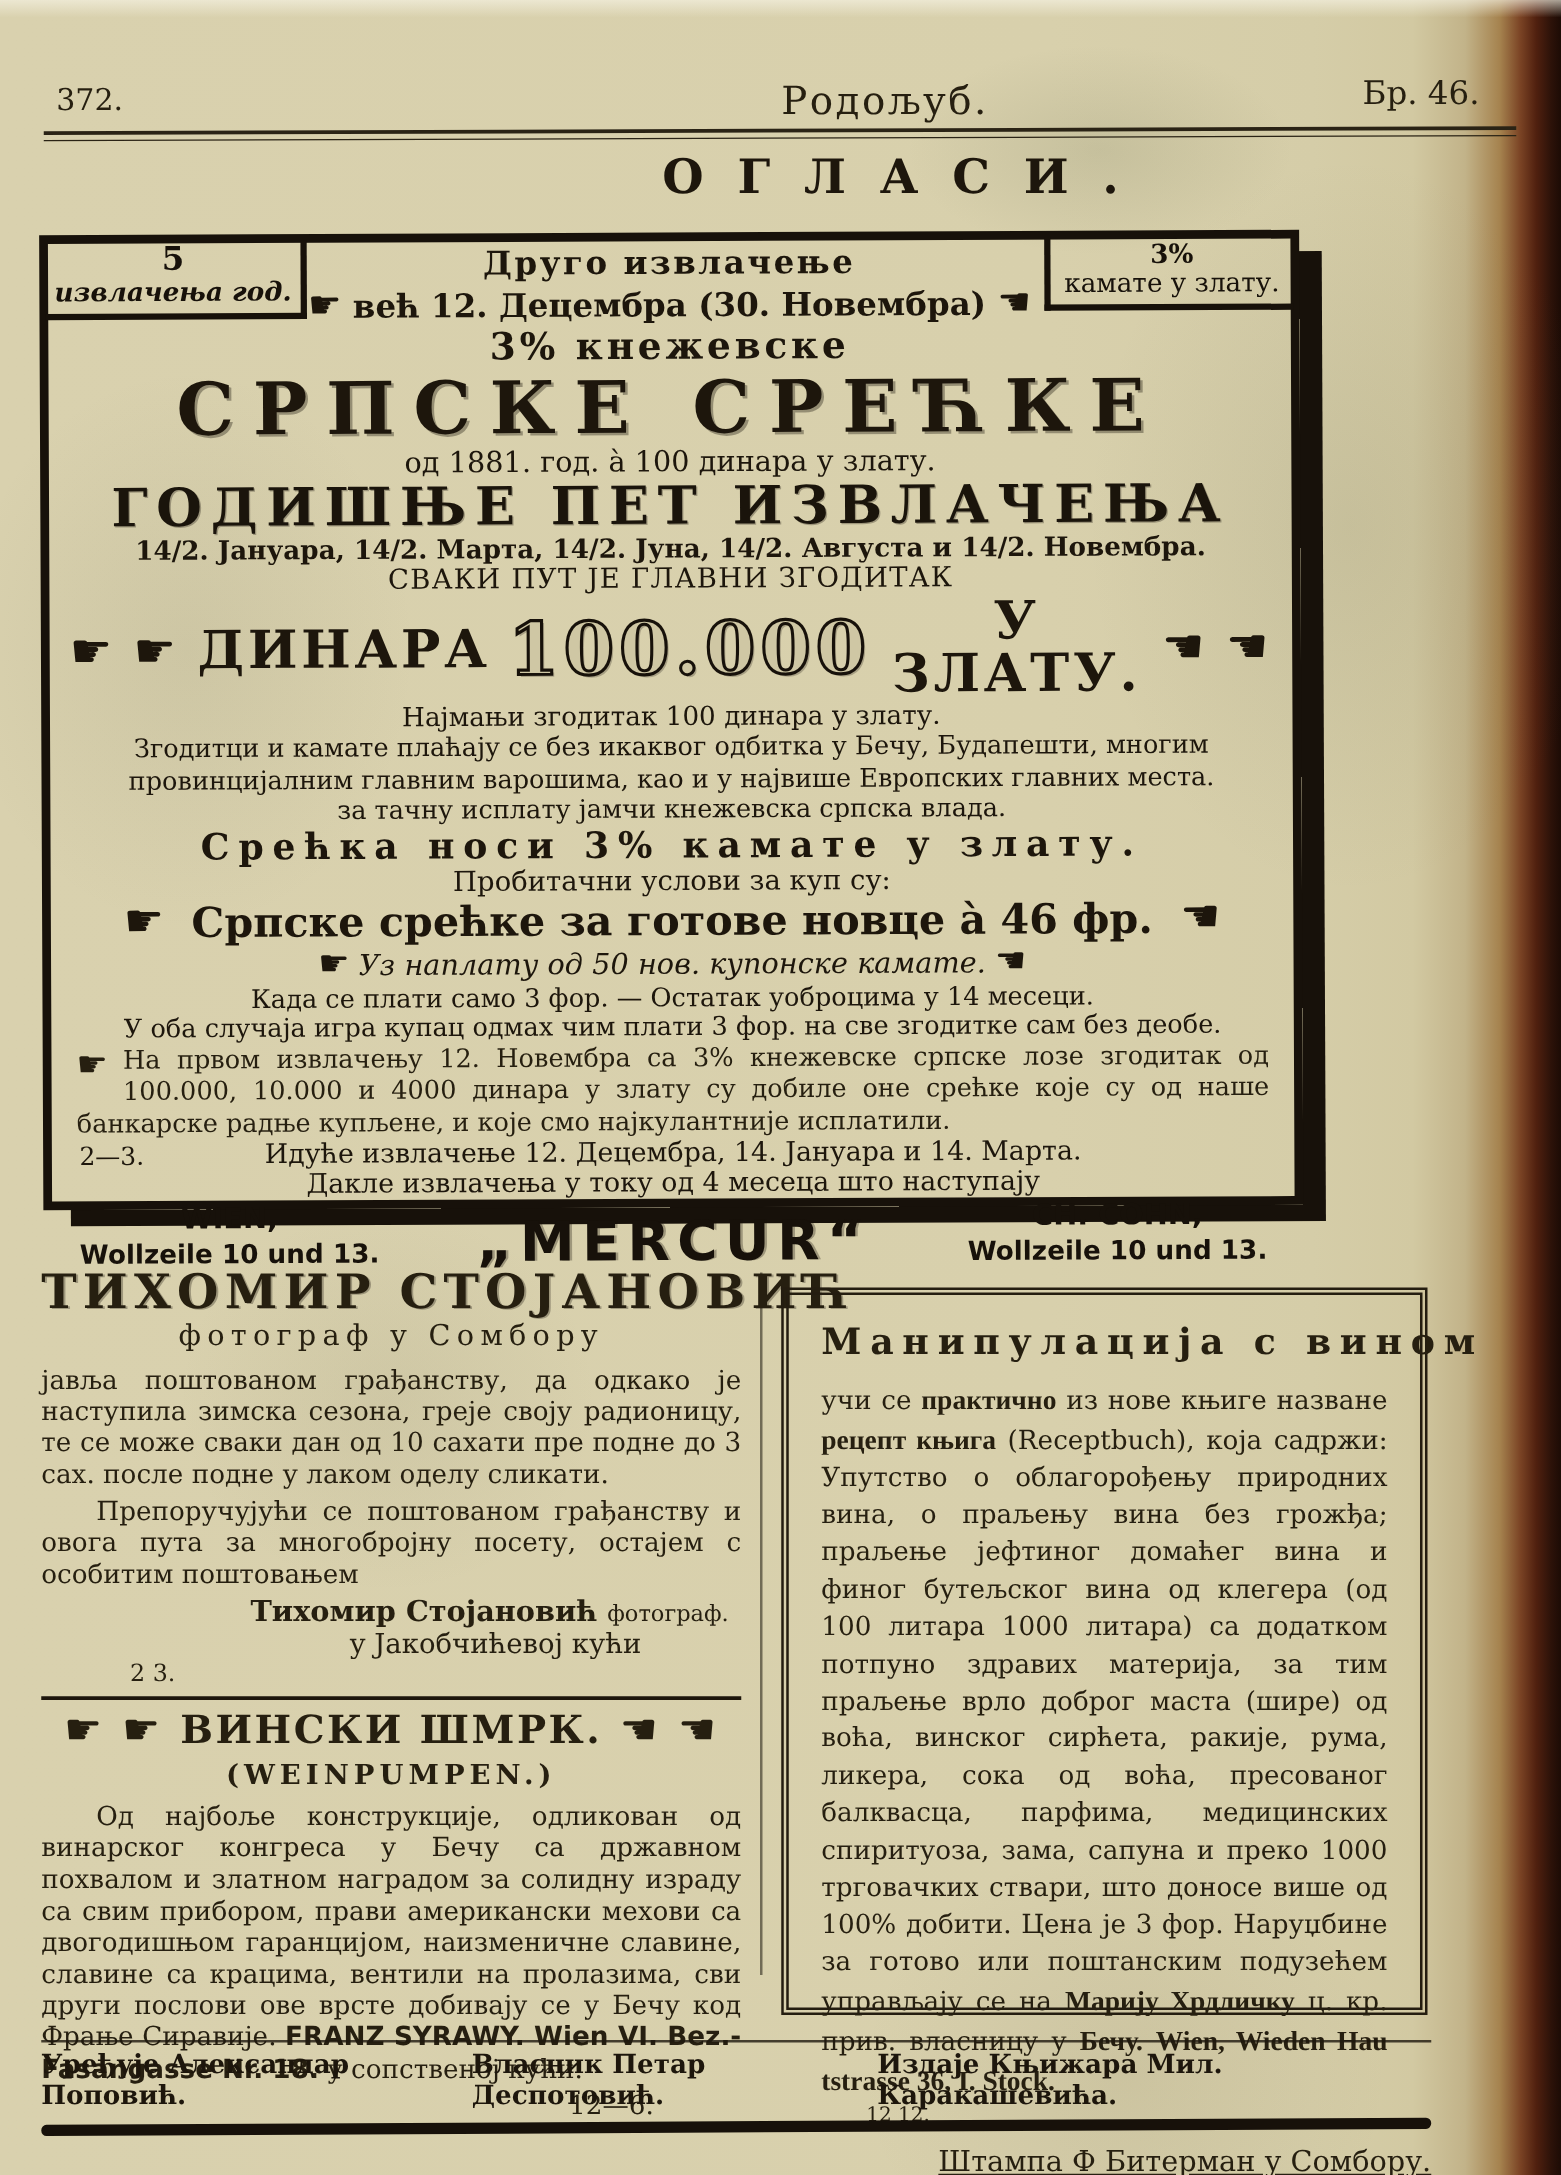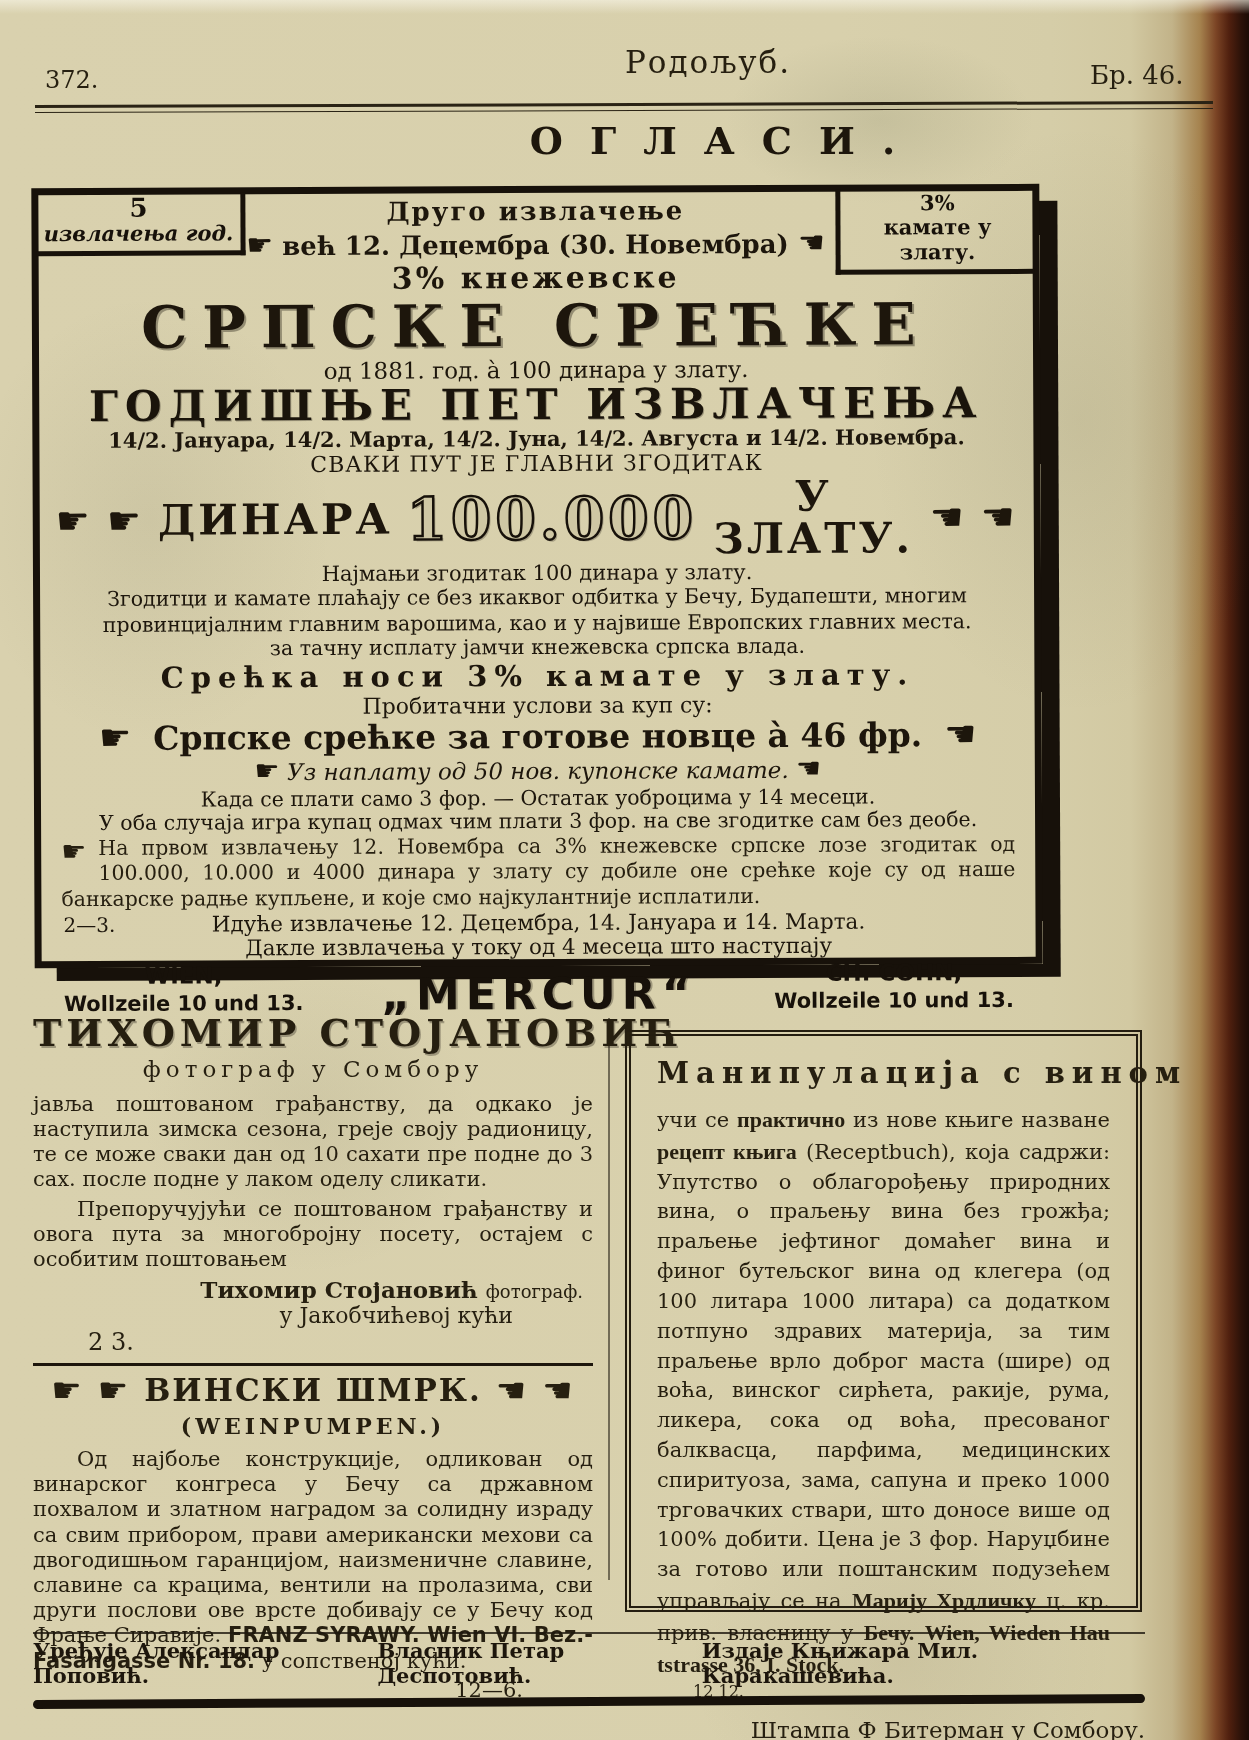--- a/index.html
+++ b/index.html
@@ -16,21 +16,21 @@
   .ghost{
     position:absolute;inset:0;pointer-events:none;
     background:
       radial-gradient(220px 120px at 880px 120px, rgba(105,110,80,.16), transparent 70%),
       radial-gradient(300px 420px at 1080px 420px, rgba(100,100,75,.12), transparent 70%),
       radial-gradient(260px 320px at 150px 520px, rgba(100,100,75,.10), transparent 70%),
       radial-gradient(240px 220px at 310px 1120px, rgba(100,100,75,.09), transparent 70%),
       radial-gradient(300px 260px at 900px 1660px, rgba(110,100,70,.11), transparent 70%);
   }
   .pgnum{position:absolute;left:45px;top:66px;font-size:24px;}
-  .masthead{position:absolute;left:708px;top:44px;transform:translateX(-50%);font-size:31px;letter-spacing:2px;}
+  .masthead{position:absolute;left:708px;top:63px;transform:translateX(-50%);font-size:31px;letter-spacing:2px;}
   .issue{position:absolute;left:1090px;top:60px;font-size:26px;}
   .hdr-rule{position:absolute;left:35px;top:103px;width:1178px;height:4px;
     border-top:3px solid #2a2315;border-bottom:1px solid #2a2315;transform:rotate(-0.2deg);}
   .section-title{position:absolute;left:726px;top:118px;transform:translateX(-50%);
     font-size:38px;font-weight:bold;letter-spacing:27px;white-space:nowrap;color:#1d160c;}
 
   
   .adbox{
     position:absolute;left:33px;top:186px;width:1008px;height:780px;box-sizing:border-box;
     border:7px solid #17110a;box-shadow:20px 15px 0 -2px #17110a;transform:rotate(-0.25deg);
@@ -74,36 +74,36 @@
     font-family:"DejaVu Sans",sans-serif;font-weight:bold;padding:0 6px;color:#17110a;}
   .off{text-align:center;font-size:21px;line-height:1.25;}
   .off .city{font-size:23px;}
   .mercur{font-size:44px;letter-spacing:6px;line-height:.95;text-shadow:2px 0 0 rgba(23,17,10,.3);}
   .corner{position:absolute;text-align:center;color:#17110a;}
   .corner-l{top:-2px;left:-2px;width:196px;border-right:5px solid #17110a;border-bottom:5px solid #17110a;padding:2px 4px 5px;}
   .corner-l .c1{font-size:26px;font-weight:bold;line-height:1;}
   .corner-l .c2{font-size:21px;font-weight:bold;font-style:italic;}
   .corner-r{top:-2px;right:-2px;width:186px;border-left:5px solid #17110a;border-bottom:5px solid #17110a;padding:2px 4px 5px;}
   .corner-r .c1{font-size:21px;font-weight:bold;line-height:1.1;}
-  .corner-r .c2{font-size:21px;font-weight:bold;}
+  .corner-r .c2{font-size:21px;font-weight:normal;}
 
   
   .cols{position:absolute;left:33px;top:1012px;width:1112px;height:620px;}
   .divider{position:absolute;left:575px;top:6px;height:562px;width:2px;background:rgba(30,24,14,.55);}
   .leftcol{position:absolute;left:0;top:0;width:560px;}
   .photo-title{font-size:38px;font-weight:bold;letter-spacing:5px;text-align:center;white-space:nowrap;
     text-shadow:1.5px 1.5px 0 rgba(23,17,10,.3);line-height:1.1;}
   .photo-sub{font-size:23px;letter-spacing:5px;text-align:center;margin:2px 0 10px;}
   .pbody{font-size:21px;line-height:1.2;text-align:justify;margin:0 0 4px;}
   .ind{text-indent:44px;}
   .sigline{display:flex;justify-content:flex-end;align-items:baseline;gap:8px;margin:2px 10px 0 0;}
   .signame{font-size:23px;font-weight:bold;}
   .sigrole{font-size:18px;}
   .loc{text-align:right;margin-right:80px;font-size:22px;}
-  .pseries{font-size:24px;margin-left:55px;margin-top:0px;}
+  .pseries{font-size:19px;margin-left:71px;margin-top:0px;}
   .lrule{border-top:3px solid #1d160c;margin:7px 0 7px;}
   .pump-title{display:flex;justify-content:center;gap:14px;align-items:center;
     font-size:31px;font-weight:bold;letter-spacing:2px;line-height:1;}
   .pump-title .hand{font-size:34px;}
   .wein{text-align:center;font-size:22px;letter-spacing:4px;margin:6px 0 8px;font-weight:bold;}
   .bold-sans{font-family:"DejaVu Sans",sans-serif;font-weight:bold;}
   .pump-series{text-align:right;margin-right:70px;font-size:21px;}
   .winebox{position:absolute;left:592px;top:18px;width:517px;height:582px;box-sizing:border-box;
     border:6px double #241d10;padding:20px 26px 4px;}
   .wine-title{text-align:center;font-size:29px;font-weight:bold;letter-spacing:7px;

